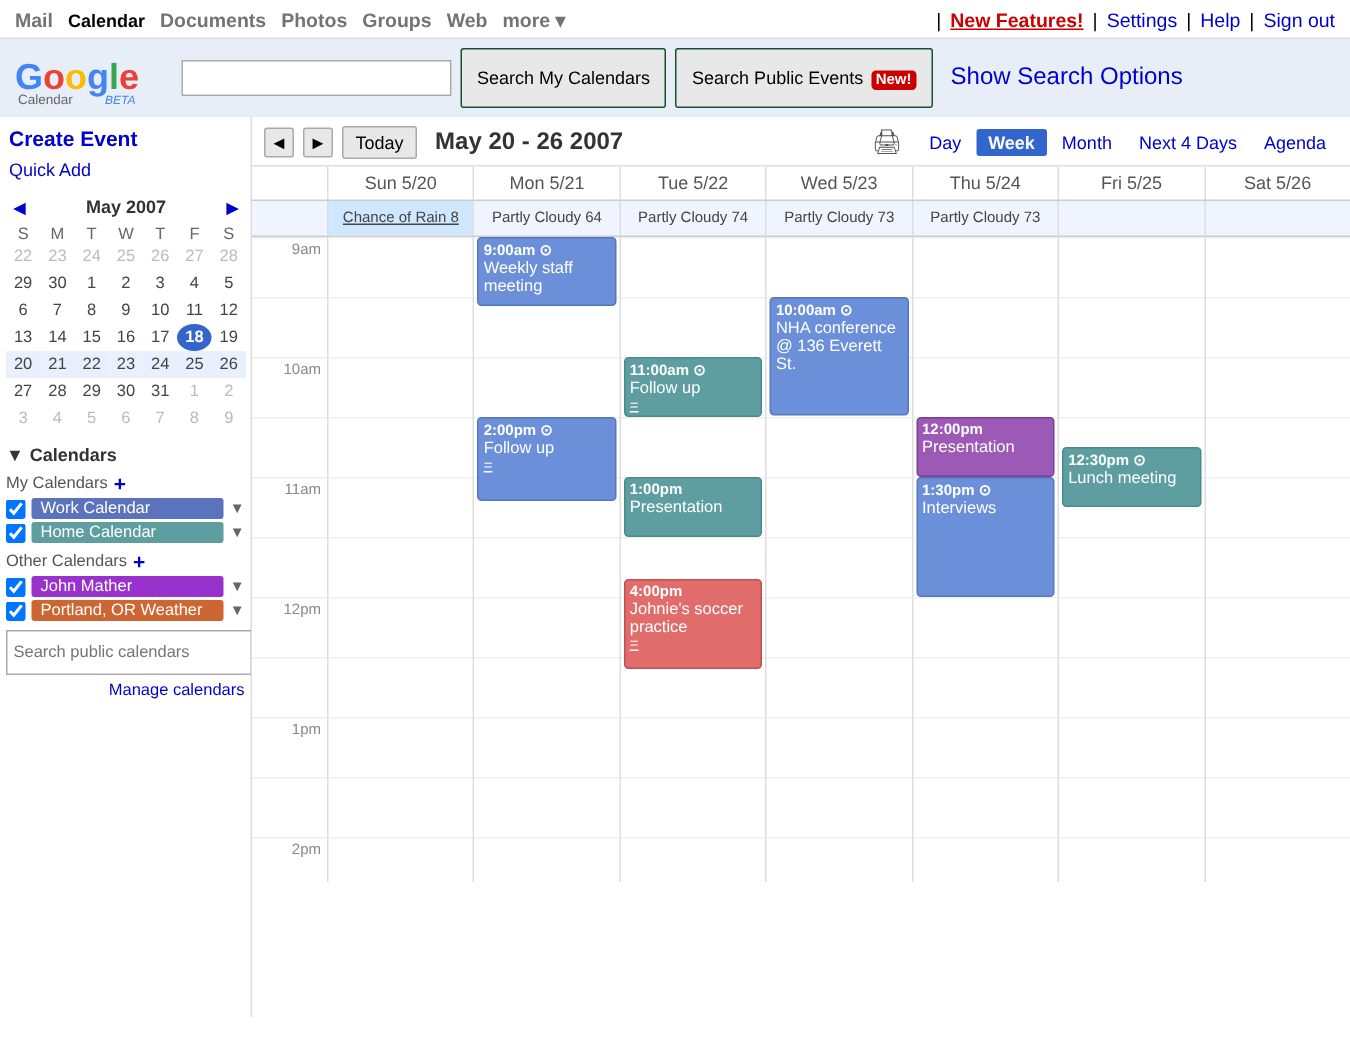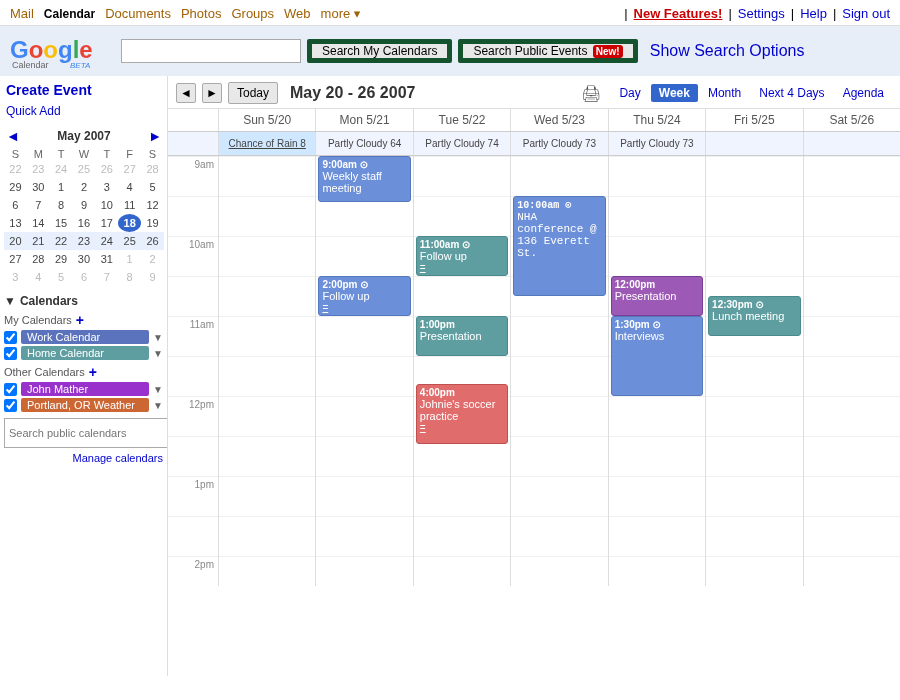--- a/index.html
+++ b/index.html
@@ -1,30 +1,30 @@
 <!DOCTYPE html>
 <html><head>
   <meta charset="utf-8">
   <style>
     * { margin: 0; padding: 0; box-sizing: border-box; }
     body { font-family: Arial, sans-serif; font-size: 12px; background: #fff; width: 900px; height: 700px; overflow: hidden; }
 
     
     #top-nav { background: #fff; padding: 6px 10px 4px; border-bottom: 1px solid #ddd; display: flex; align-items: center; justify-content: space-between; }
     #top-nav-left { display: flex; gap: 10px; align-items: center; }
-    #top-nav-left a { font-size: 13px; color: #a16207; text-decoration: none; }
+    #top-nav-left a { font-size: 13px; color: #737373; text-decoration: none; font-weight: bold; }
     #top-nav-right { display: flex; gap: 6px; align-items: center; font-size: 13px; }
     #top-nav-right a { color: #00c; text-decoration: none; }
     #top-nav-right a.new-features { color: #c00; font-weight: bold; text-decoration: underline; }
 
     
     #search-bar { background: #e8eef7; padding: 6px 10px; display: flex; align-items: center; gap: 6px; }
     #google-logo { width: 95px; height: 38px; margin-right: 10px; display: inline-block; }
     #search-input { width: 180px; height: 24px; border: 1px solid #aaa; padding: 2px 4px; font-size: 13px; }
-    .search-btn { height: 24px; padding: 0 10px; font-size: 12px; background: #e8e8e8; border: 5px solid #14532d; cursor: pointer; border-radius: 2px; }
+    .search-btn { height: 40px; padding: 0 10px; font-size: 12px; background: #e8e8e8; border: 1px solid #14532d; cursor: pointer; border-radius: 2px; }
     #new-badge { background: #c00; color: #fff; font-size: 10px; font-weight: bold; padding: 1px 3px; border-radius: 3px; margin-left: 2px; }
     #show-search-options { color: #00c; font-size: 16px; text-decoration: none; margin-left: 6px; }
 
     
     #main { display: flex; height: 600px; }
 
     
     #sidebar { width: 168px; min-width: 168px; padding: 4px; border-right: 1px solid #ddd; overflow-y: auto; }
     #create-event-link { color: #00c; font-size: 14px; font-weight: bold; text-decoration: none; display: block; margin-bottom: 2px; padding: 2px; }
     #quick-add-link { color: #00c; font-size: 12px; text-decoration: none; display: block; margin-bottom: 8px; padding: 2px; }
@@ -365,21 +365,21 @@
               <div class="hour-slot"></div>
               <div class="hour-slot"></div>
               <div class="hour-slot"></div>
               <div class="hour-slot"></div>
               <div class="hour-slot"></div>
               <div class="hour-slot"></div>
               <div class="event event-blue" style="top: 0px; height: 46px;">
                 <div class="event-time">9:00am ⊙</div>
                 <div class="event-title">Weekly staff meeting</div>
               </div>
-              <div class="event event-blue" style="top: 120px; height: 40px;">
+              <div class="event event-blue" style="top: 120px; height: 56px;">
                 <div class="event-time">2:00pm ⊙</div>
                 <div class="event-title">Follow up</div>
                 <div class="event-note">=</div>
               </div>
             </div>
             <div class="day-col">
               <div class="hour-slot"></div>
               <div class="hour-slot"></div>
               <div class="hour-slot"></div>
               <div class="hour-slot"></div>
@@ -410,21 +410,21 @@
               <div class="hour-slot"></div>
               <div class="hour-slot"></div>
               <div class="hour-slot"></div>
               <div class="hour-slot"></div>
               <div class="hour-slot"></div>
               <div class="hour-slot"></div>
               <div class="hour-slot"></div>
               <div class="hour-slot"></div>
               <div class="hour-slot"></div>
               <div class="hour-slot"></div>
-              <div class="event event-blue" style="top: 40px; height: 100px; font-family: Liberation Mono, monospace;">
+              <div class="event event-blue" style="top: 40px; height: 79px;">
                 <div class="event-time">10:00am ⊙</div>
                 <div class="event-title">NHA conference @ 136 Everett St.</div>
               </div>
             </div>
             <div class="day-col">
               <div class="hour-slot"></div>
               <div class="hour-slot"></div>
               <div class="hour-slot"></div>
               <div class="hour-slot"></div>
               <div class="hour-slot"></div>

